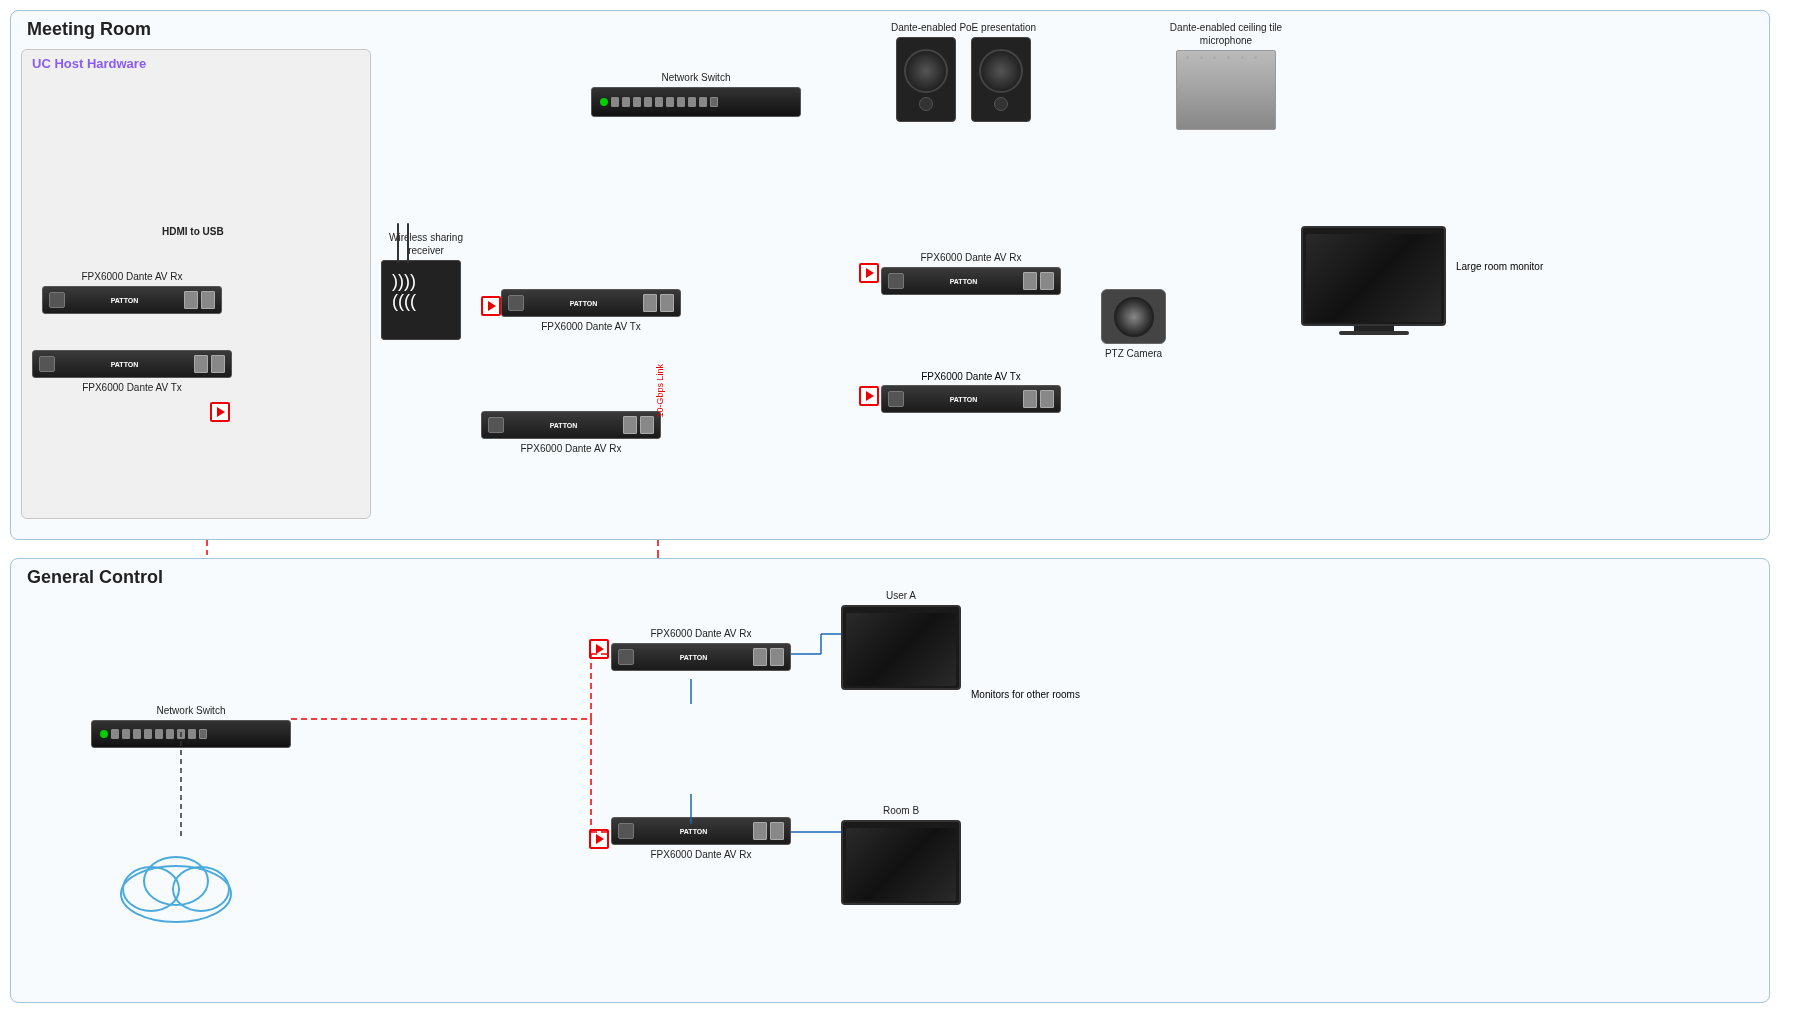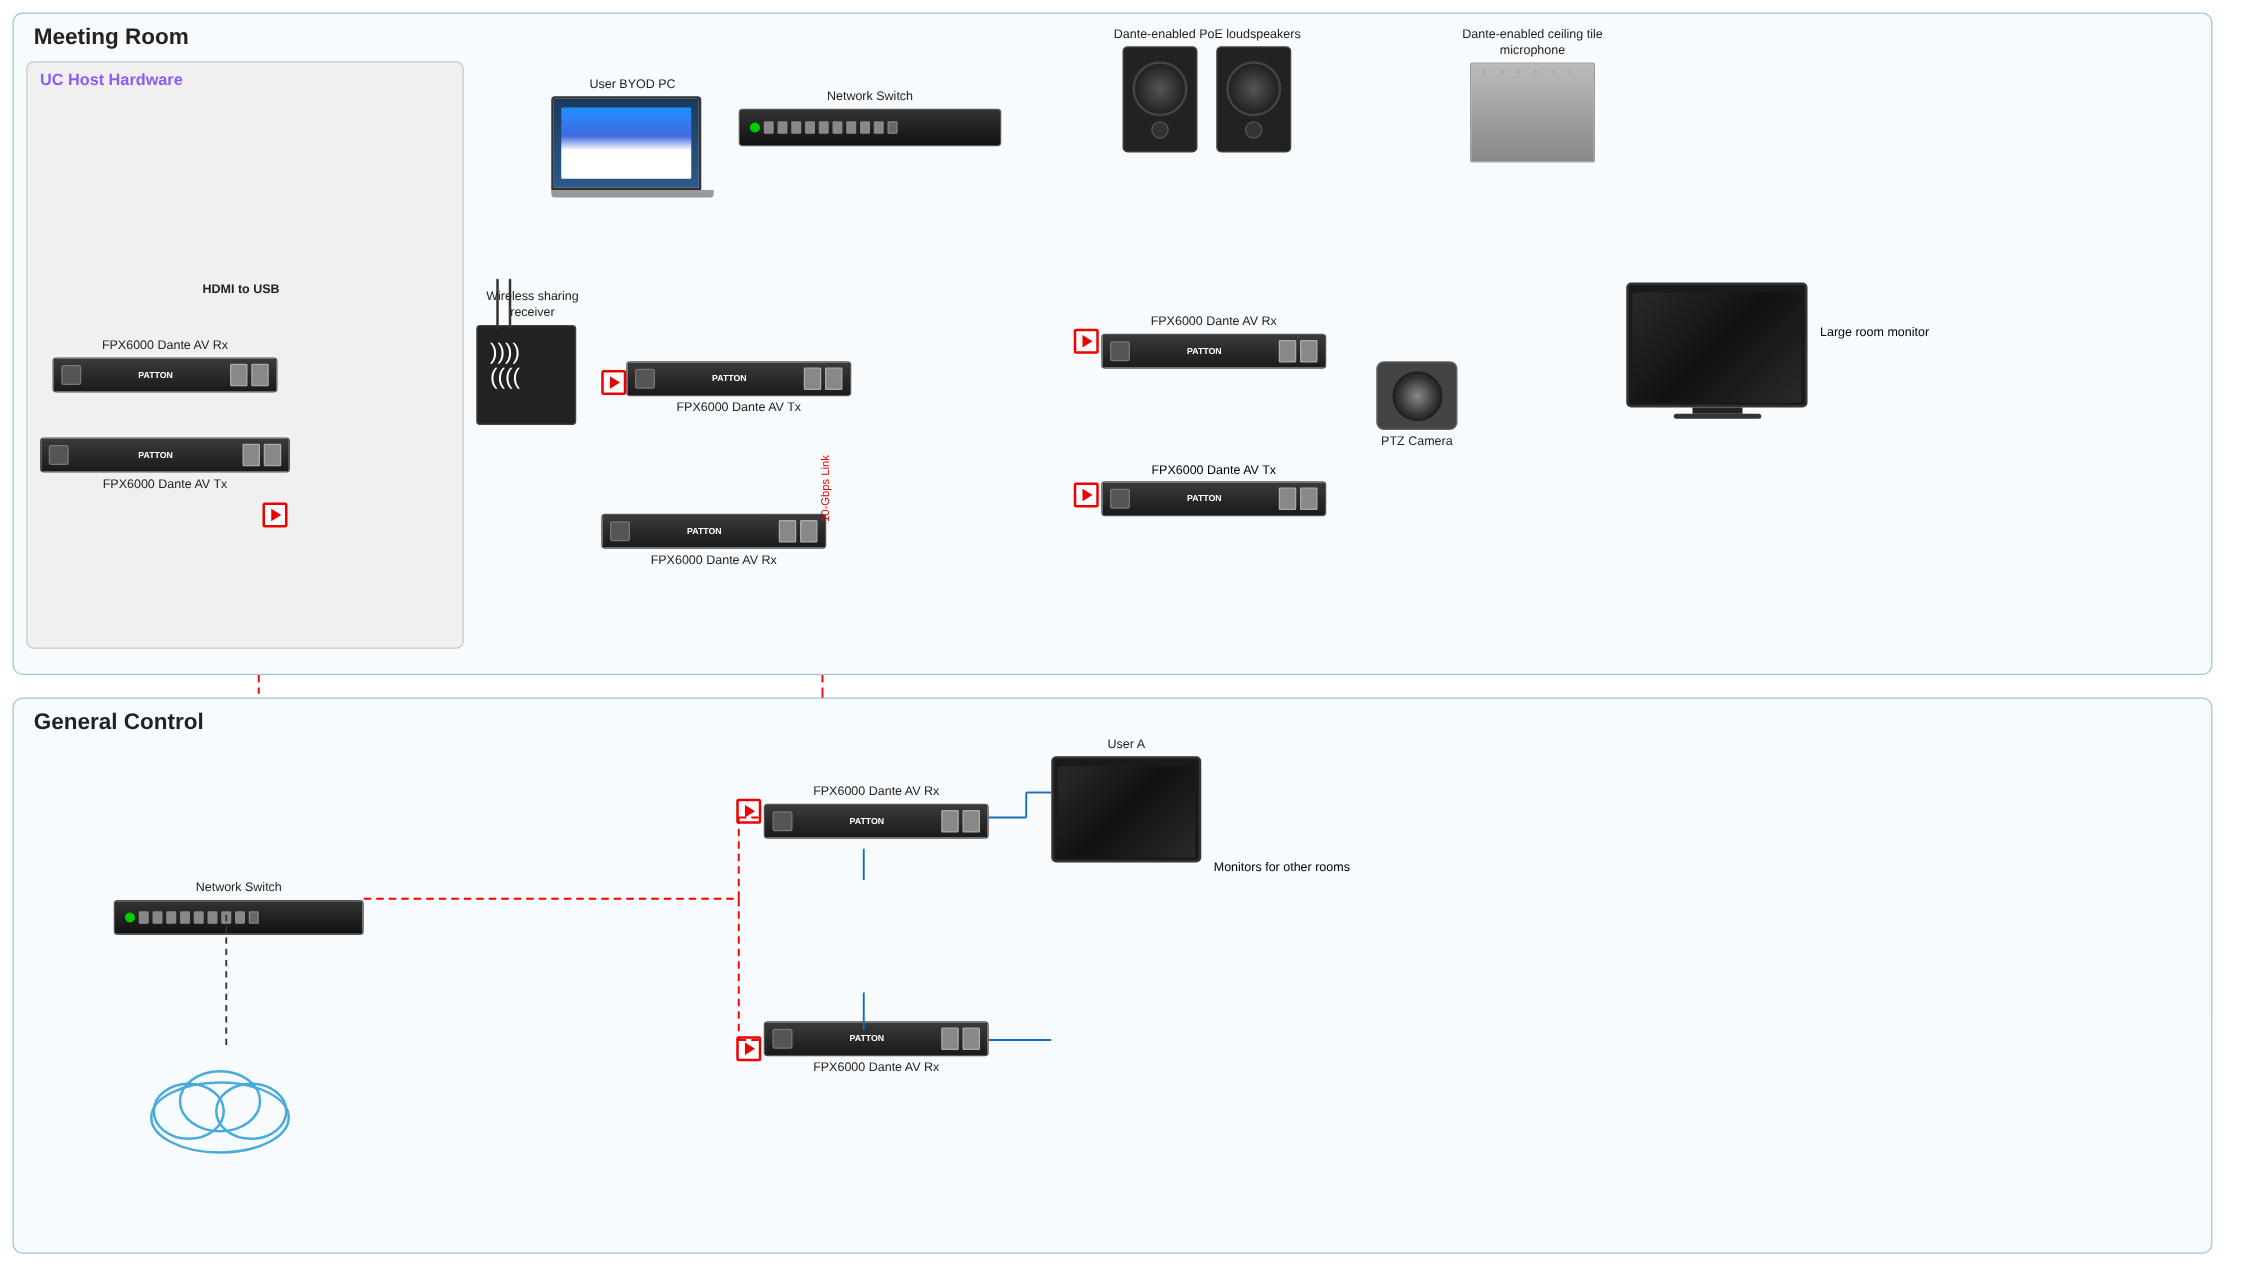--- a/index.html
+++ b/index.html
@@ -414,49 +414,40 @@
         </div>
         <div class="label label-below">FPX6000 Dante AV Tx</div>
       </div>
 
       <div class="play-icon" style="position:absolute; top:352px; left:188px;">
         <div class="play-triangle"></div>
       </div>
 
     </div>
 
-    <div class="device" style="position:absolute; top:50px; left:430px;">
-      <div class="label label-above">User BYOD PC</div>
-      <div class="laptop-device">
-        <div class="laptop-screen" style="width:120px; height:75px;">
-          <div class="laptop-screen-inner"></div>
-        </div>
-        <div class="laptop-base" style="width:130px;"></div>
-      </div>
-    </div>
 
     <div class="device" style="position:absolute; top:60px; left:580px;">
       <div class="label label-above">Network Switch</div>
       <div class="switch-device" style="width:210px; height:30px;">
         <div style="width:8px;height:8px;background:#00cc00;border-radius:50%;"></div>
         <div class="switch-port active"></div>
         <div class="switch-port active"></div>
         <div class="switch-port active"></div>
         <div class="switch-port active"></div>
         <div class="switch-port active"></div>
         <div class="switch-port active"></div>
         <div class="switch-port active"></div>
         <div class="switch-port active"></div>
         <div class="switch-port active"></div>
         <div class="switch-port"></div>
       </div>
     </div>
 
     <div style="position:absolute; top:10px; left:880px; display:flex; flex-direction:column; align-items:center;">
-      <div class="label label-above" style="text-align:center;">Dante-enabled PoE loudspeakers</div>
+      <div class="label label-above" style="text-align:center;">Dante-enabled PoE presentation</div>
       <div style="display:flex; gap:15px;">
 
         <div class="speaker-device" style="width:60px;height:85px;">
           <div style="display:flex; flex-direction:column; align-items:center; gap:4px;">
             <div class="speaker-cone" style="width:44px;height:44px;"></div>
             <div style="width:14px;height:14px;background:#333;border-radius:50%;border:1px solid #555;"></div>
           </div>
         </div>
 
         <div class="speaker-device" style="width:60px;height:85px;">
@@ -640,20 +631,26 @@
       <div class="play-triangle"></div>
     </div>
 
     <div class="device" style="position:absolute; top:30px; left:830px;">
       <div class="label label-above">User A</div>
       <div class="monitor-device" style="width:120px; height:85px;">
         <div class="monitor-screen" style="width:110px; height:73px; margin:6px auto 0;"></div>
       </div>
     </div>
 
+    <div class="device" style="position:absolute; top:245px; left:830px;">
+      <div class="label label-above">Room B</div>
+      <div class="monitor-device" style="width:120px; height:85px;">
+        <div class="monitor-screen" style="width:110px; height:73px; margin:6px auto 0;"></div>
+      </div>
+    </div>
 
     <div style="position:absolute; top:130px; left:960px; font-size:10px;">Monitors for other rooms</div>
 
     <svg style="position:absolute;top:0;left:0;width:100%;height:100%;pointer-events:none;">
 
       <line x1="280" y1="160" x2="580" y2="160" stroke="#e00" stroke-width="1.5" stroke-dasharray="6,4"></line>
       <line x1="580" y1="160" x2="580" y2="95" stroke="#e00" stroke-width="1.5" stroke-dasharray="6,4"></line>
       <line x1="580" y1="95" x2="600" y2="95" stroke="#e00" stroke-width="1.5" stroke-dasharray="6,4"></line>
 
       <line x1="580" y1="160" x2="580" y2="273" stroke="#e00" stroke-width="1.5" stroke-dasharray="6,4"></line>

